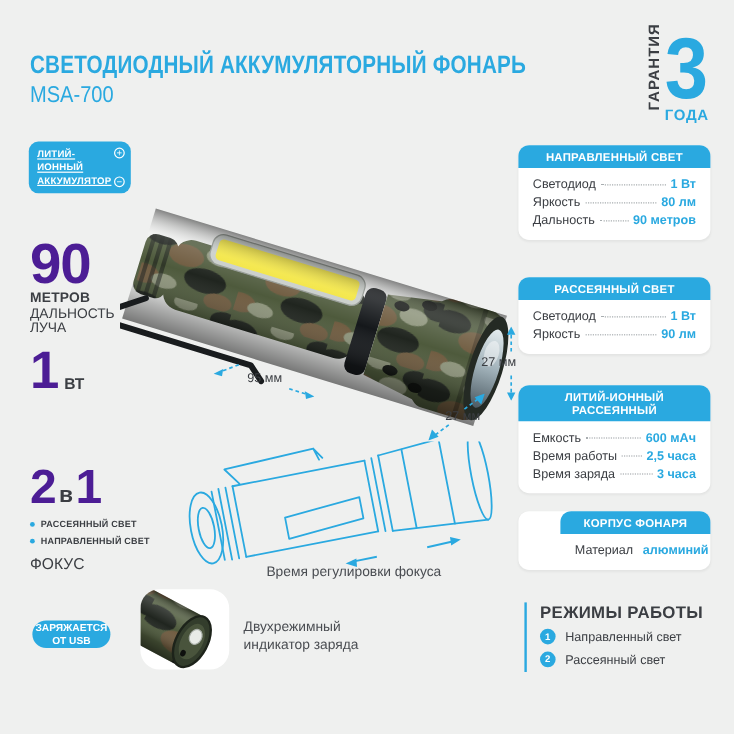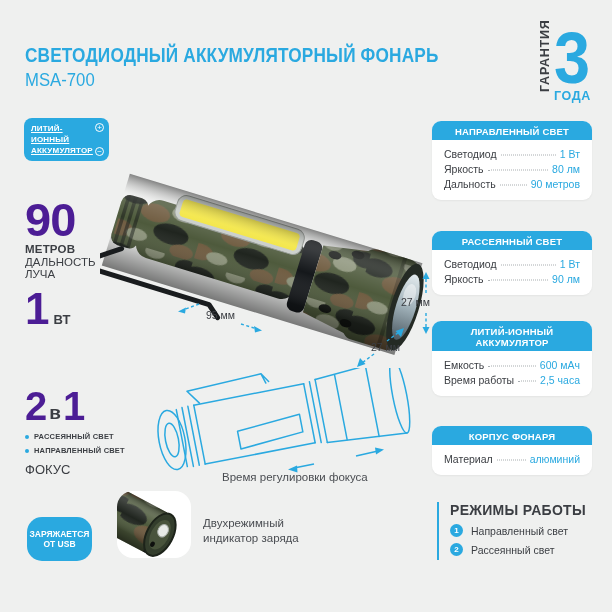--- a/index.html
+++ b/index.html
@@ -51,33 +51,33 @@
   .feat-2in1 .line1 { display:flex; align-items:flex-end; }
   .feat-2in1 .d { font-size:40px; line-height:33px; }
   .feat-2in1 .m { font-size:19px; font-weight:700; margin:0 2px; line-height:21px; }
   .bullets { margin-top:9px; }
   .bullet-row { display:flex; align-items:center; margin-top:5px; }
   .bullet-dot { width:4px; height:4px; border-radius:50%; background:#2aa9e0; margin-right:5px; }
   .bullet-label { font-size:7.5px; font-weight:700; letter-spacing:.2px; }
   .feat-focus { left:25px; top:460px; }
   .feat-focus .t { font-size:12.5px; font-weight:700; letter-spacing:.2px; }
   .feat-focus .c { font-size:13px; margin-top:2px; }
-  .usb-badge { left:27px; top:517px; width:65px; height:44px; background:#2aa9e0; border-radius:15px;
+  .usb-badge { left:27px; top:517px; width:65px; height:23px; background:#2aa9e0; border-radius:15px;
                color:#fff; font-size:8.5px; font-weight:700; line-height:10.5px;
                display:flex; align-items:center; justify-content:center; text-align:center; }
 
   
   .spec-card { left:432px; width:160px; background:#fff; border-radius:9px;
                box-shadow:0 1px 2px rgba(0,0,0,.05); }
   .spec-card .hd { background:#2aa9e0; color:#fff; font-size:9.5px; font-weight:700;
                    text-align:center; padding:4.5px 4px 3.5px; border-radius:9px 9px 0 0; letter-spacing:.2px; }
   .spec-card .bd { padding:7px 12px 8px; }
   .srow { display:flex; align-items:baseline; font-size:10.5px; line-height:15px; }
   .srow .dots { flex:1; border-bottom:1.6px dotted #a8adb0; margin:0 4px; transform:translateY(-2.5px); }
-  .srow .val { color:#2aa9e0; font-weight:400; white-space:nowrap;text-align:right; }
+  .srow .val { color:#2aa9e0; font-weight:700; white-space:nowrap;text-align:right; }
 
   
   .modes { left:437px; top:502px; border-left:2.5px solid #2aa9e0; padding-left:11px; height:58px; }
   .modes .t { font-size:14px; font-weight:700; letter-spacing:.3px; }
   .mode-row { display:flex; align-items:center; margin-top:6px; }
   .mode-num { width:13px; height:13px; border-radius:50%; background:#2aa9e0; color:#fff;
               font-size:8px; font-weight:700; display:flex; align-items:center; justify-content:center;
               margin-right:8px; }
   .mode-label { font-size:10.5px; }
 
@@ -298,36 +298,41 @@
     </div>
     <div class="srow">
       <span class="lbl">Яркость</span>
       <span class="dots"></span>
       <span class="val">90 лм</span>
     </div>
   </div>
 </div>
 
 <div class="abs spec-card" style="top:321px;">
-  <div class="hd">ЛИТИЙ-ИОННЫЙ АККУМУЛЯТОР</div>
+  <div class="hd">ЛИТИЙ-ИОННЫЙ РАССЕЯННЫЙ</div>
   <div class="bd">
     <div class="srow">
       <span class="lbl">Емкость</span>
       <span class="dots"></span>
       <span class="val">600 мАч</span>
     </div>
     <div class="srow">
       <span class="lbl">Время работы</span>
       <span class="dots"></span>
       <span class="val">2,5 часа</span>
     </div>
-  </div>
-</div>
-
-<div class="abs spec-card" style="top:426px;">
+    <div class="srow">
+      <span class="lbl">Время заряда</span>
+      <span class="dots"></span>
+      <span class="val">3 часа</span>
+    </div>
+  </div>
+</div>
+
+<div class="abs spec-card" style="top:426px;padding-left:35px;">
   <div class="hd">КОРПУС ФОНАРЯ</div>
   <div class="bd">
     <div class="srow">
       <span class="lbl">Материал</span>
       <span class="dots"></span>
       <span class="val">алюминий</span>
     </div>
   </div>
 </div>
 

